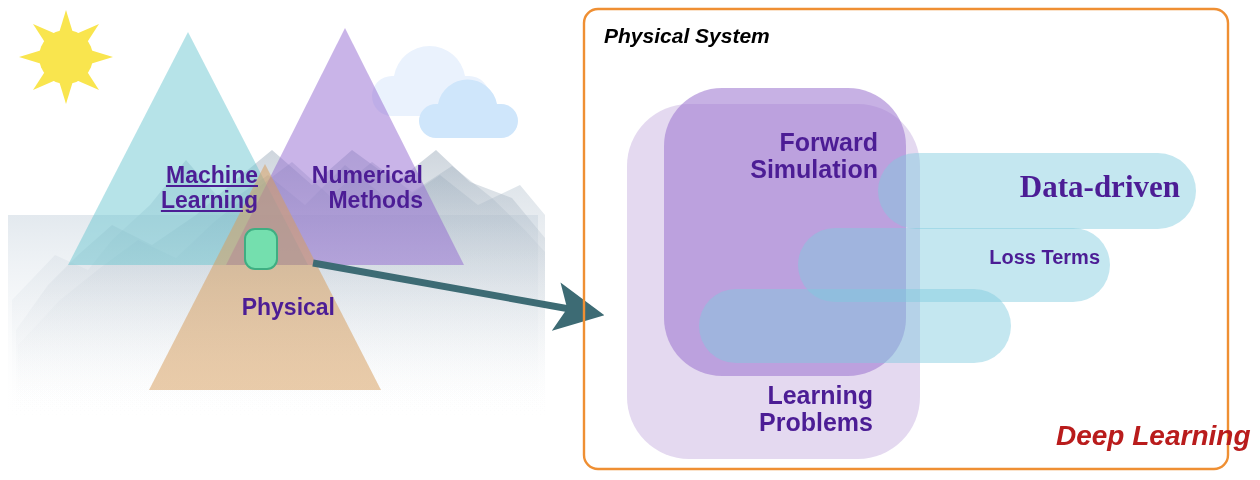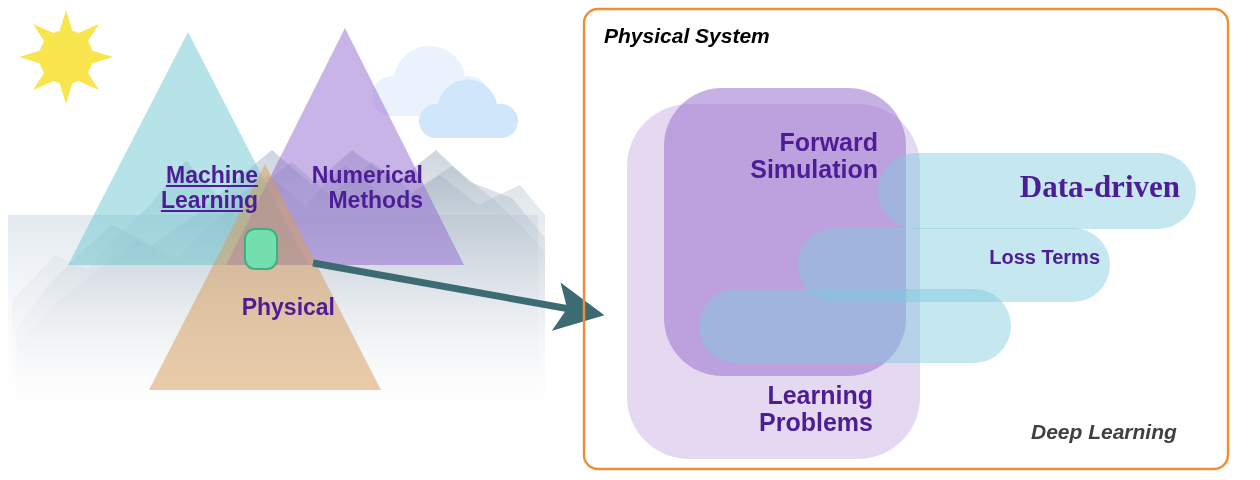--- a/index.html
+++ b/index.html
@@ -88,21 +88,21 @@
     <rect x="627" y="104" width="293" height="355" rx="62" ry="62" fill="#b79ad8" fill-opacity="0.38"></rect>
 
     <rect x="664" y="88" width="242" height="288" rx="58" ry="58" fill="#9f79d0" fill-opacity="0.58"></rect>
 
     <rect x="878" y="153" width="318" height="76" rx="38" ry="38" fill="#7fcbdf" fill-opacity="0.46"></rect>
     <rect x="798" y="228" width="312" height="74" rx="37" ry="37" fill="#7fcbdf" fill-opacity="0.46"></rect>
     <rect x="699" y="289" width="312" height="74" rx="37" ry="37" fill="#7fcbdf" fill-opacity="0.46"></rect>
   </svg>
 
   <div class="frame-lbl" style="left:604px;top:24px;font-size:21px;color:#000000;">Physical System</div>
-  <div class="frame-lbl" style="left:1031px;top:420px;font-size:21px;color:#404040;">Deep Learning</div>
+  <div class="frame-lbl" style="left:1056px;top:420px;font-size:28px;color:#b91c1c;">Deep Learning</div>
 
   <div class="lbl" style="left:693px;top:129px;width:185px;font-size:25px;">Forward
 Simulation</div>
   <div class="lbl" style="left:688px;top:382px;width:185px;font-size:25px;">Learning
 Problems</div>
 
   <div class="lbl" style="left:930px;top:170px;width:250px;font-size:31px;font-family:Liberation Serif, serif;">Data-driven</div>
   <div class="lbl" style="left:850px;top:247px;width:250px;font-size:20px;">Loss Terms</div>
 
 </div>

